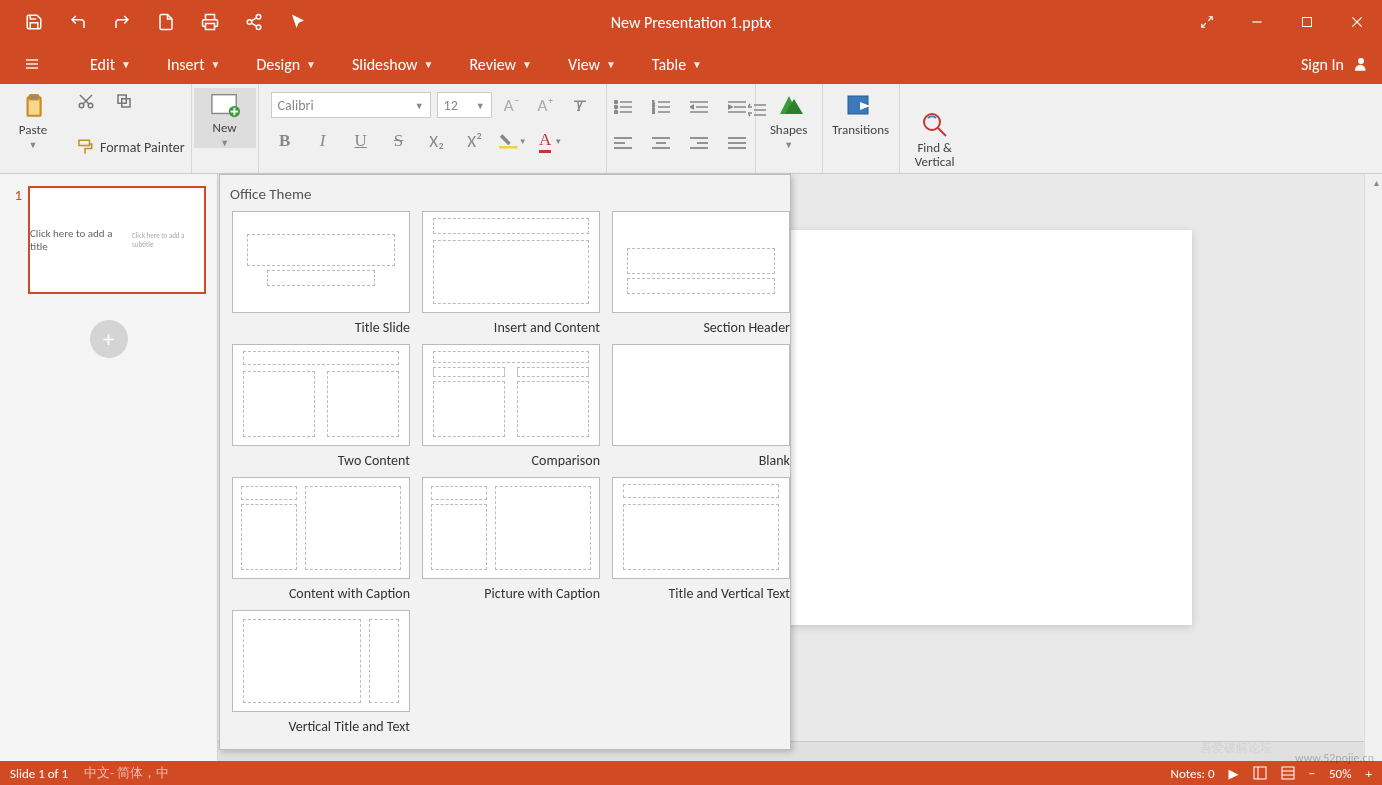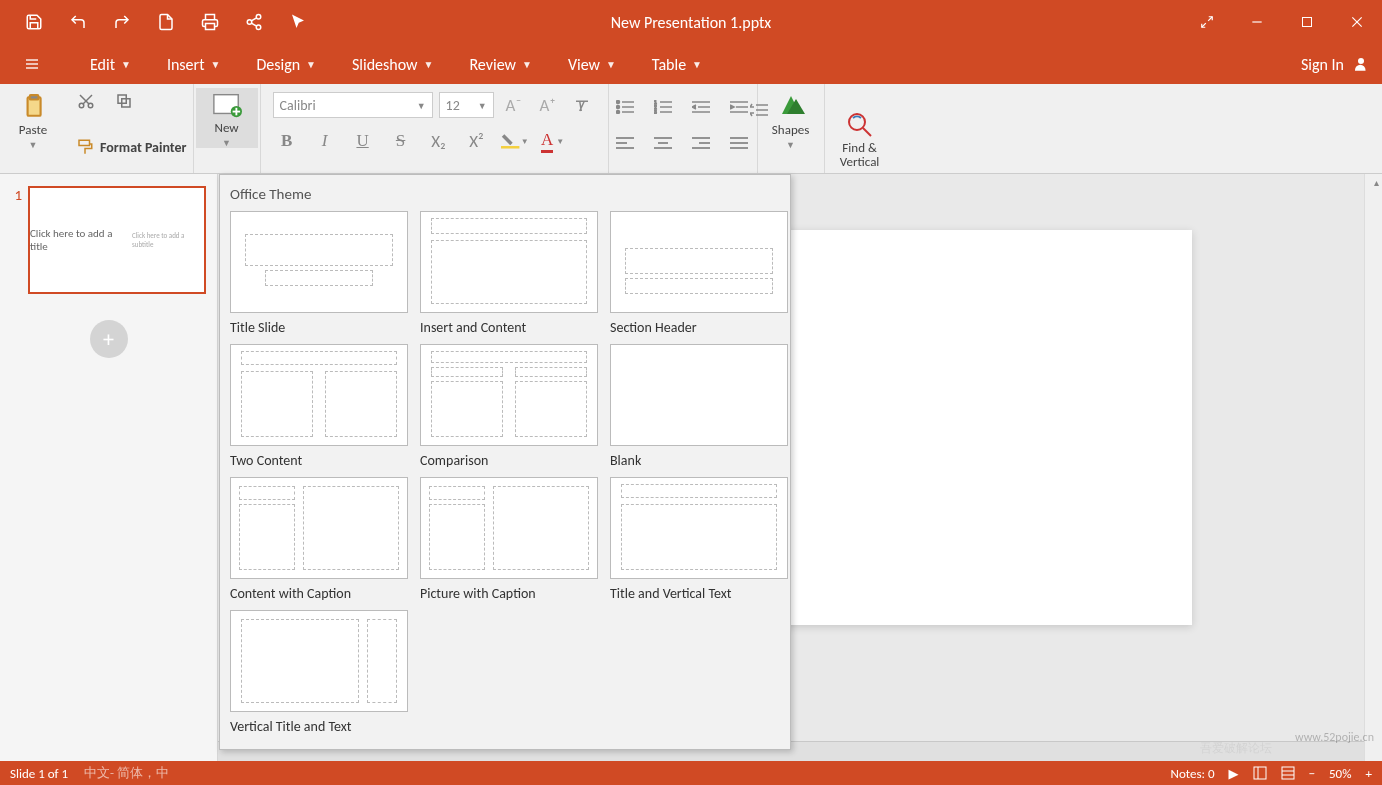--- a/index.html
+++ b/index.html
@@ -52,30 +52,30 @@
 .canvas-scroll-v .nub{position:absolute;top:2px;right:3px;font-size:10px;color:#888;}
 .notes-divider{position:absolute;left:0;right:18px;bottom:0;height:20px;background:#e0e0e0;border-top:1px solid #c8c8c8;}
 .slide { position: absolute; left: 50%; transform: translateX(-44%); top: 56px; width: 700px; height: 395px; background: #fff; box-shadow: 0 2px 8px rgba(0,0,0,0.15); padding: 90px 40px; }
 .slide .titleph { font-size: 42px; color: #333; font-weight: 300; }
 .slide .subph { font-size: 20px; color: #555; margin-top: 12px; }
 
 
 .popover { position: absolute; left: 219px; top: 174px; width: 572px; background: #f2f2f2; border: 1px solid #bcbcbc; box-shadow: 2px 2px 6px rgba(0,0,0,0.2); padding: 8px 0 14px; z-index: 50; }
 .popover .pop-title { font-size: 15px; color: #555; padding: 2px 10px 8px; }
 .pop-grid { display: grid; grid-template-columns: repeat(3, 180px); gap: 8px 10px; padding: 0 10px; }
-.pop-item { display:flex; flex-direction:column; align-items:flex-start; gap:6px; }
+.pop-item { display:flex; flex-direction:column; align-items:flex-end; gap:6px; }
 .pop-thumb { width: 178px; height: 102px; background: #fff; border: 1px solid #bbb; padding: 8px; position:relative;}
 .pop-label { font-size: 14px; color: #333; }
 .ph { border: 1px dashed #bbb; position:absolute; }
 
 
 .statusbar { position: absolute; bottom: 0; left: 0; right: 0; height: 24px; background: #d04a24; display:flex; align-items:center; color:#fff; font-size:13px; padding:0 10px; gap:16px;}
 .statusbar .dim{opacity:0.6;}
 .statusbar .right{margin-left:auto;display:flex;align-items:center;gap:14px;}
-.watermark{position:absolute;right:8px;bottom:41px;font-size:12px;color:rgba(0,0,0,0.25);z-index:60;}
+.watermark{position:absolute;right:8px;bottom:20px;font-size:12px;color:rgba(0,0,0,0.25);z-index:60;}
 
 svg { display:block; }
 </style>
 </head>
 <body>
 
 <div class="titlebar">
   <div class="qat">
     <div class="qat-btn">
         <svg width="18" height="18" viewBox="0 0 24 24" fill="none" stroke="#fff" stroke-width="2">
@@ -201,21 +201,21 @@
 <div class="ribbon">
   <div class="group hor">
     <div class="bigbtn">
       <svg width="26" height="28" viewBox="0 0 24 24" fill="none" stroke="#c98a2a" stroke-width="2">
           <rect x="7" y="4" width="12" height="17" rx="1" fill="#f5d88a"></rect>
           <rect x="9" y="2" width="8" height="4" rx="1" fill="#888"></rect>
         </svg>
       <span>Paste</span>
         <span class="chevd">▼</span>
     </div>
-    <div class="clip-col" style="margin-left:8px;font-weight:bold;">
+    <div class="clip-col" style="margin-left:8px;">
       <div style="display:flex;gap:10px;">
         <div class="iconbtn">
             <svg width="18" height="18" viewBox="0 0 24 24" fill="none" stroke="#777" stroke-width="2">
               <circle cx="6" cy="18" r="3"></circle>
               <circle cx="18" cy="18" r="3"></circle>
               <line x1="8" y1="16" x2="20" y2="4"></line>
               <line x1="16" y1="16" x2="4" y2="4"></line>
             </svg>
           </div>
         <div class="iconbtn">
@@ -369,20 +369,29 @@
     <div class="bigbtn">
       <svg width="30" height="28" viewBox="0 0 30 28">
           <polygon points="6,22 15,4 24,22" fill="#3a9a3a"></polygon>
           <polygon points="11,22 20,7 29,22" fill="#2e7e2e"></polygon>
         </svg>
       <span>Shapes</span>
         <span class="chevd">▼</span>
     </div>
   </div>
 
+  <div class="group">
+    <div class="bigbtn" style="width:72px;">
+      <svg width="30" height="28" viewBox="0 0 30 28">
+          <rect x="2" y="4" width="20" height="18" fill="#3a7aba" stroke="#2a5a8a"></rect>
+          <polygon points="14,10 24,14 14,18" fill="#fff"></polygon>
+        </svg>
+      <span class="translabel">Transitions</span>
+    </div>
+  </div>
 
 
   <div class="group" style="border-right:none;justify-content:flex-end;">
     <div class="bigbtn" style="width:66px;">
       <svg width="30" height="28" viewBox="0 0 30 28" fill="none" stroke="#c33" stroke-width="2">
           <circle cx="12" cy="12" r="8"></circle>
           <line x1="18" y1="18" x2="26" y2="26"></line>
           <path d="M8 8a6 6 0 0 1 8 0" stroke="#3a7aba"></path>
         </svg>
       <span class="translabel">Find &amp;</span>

